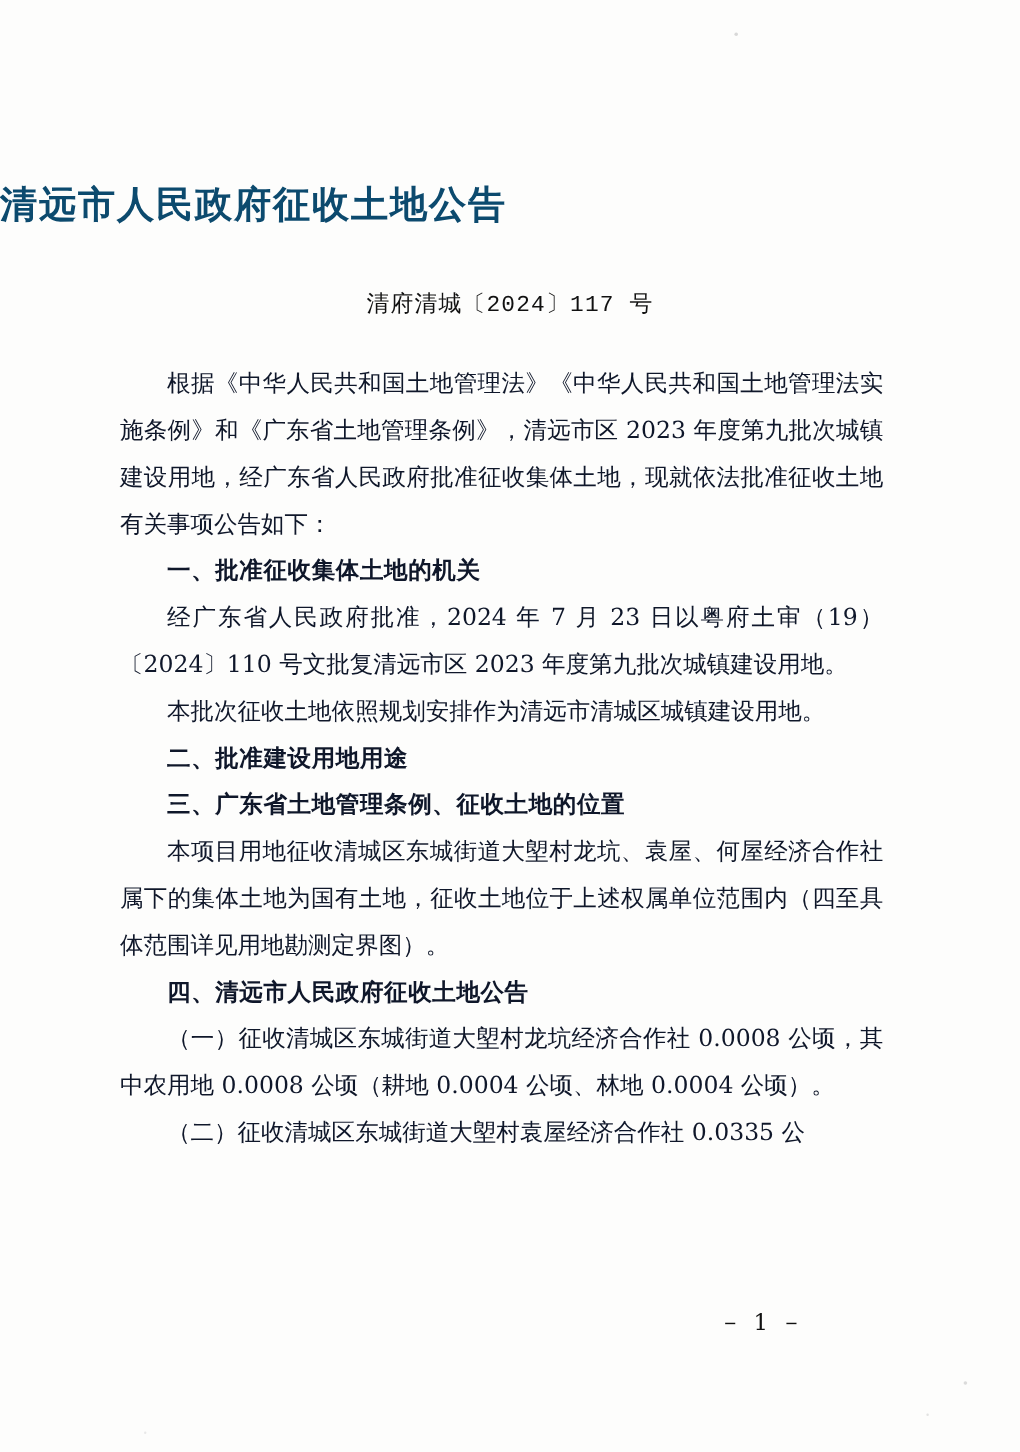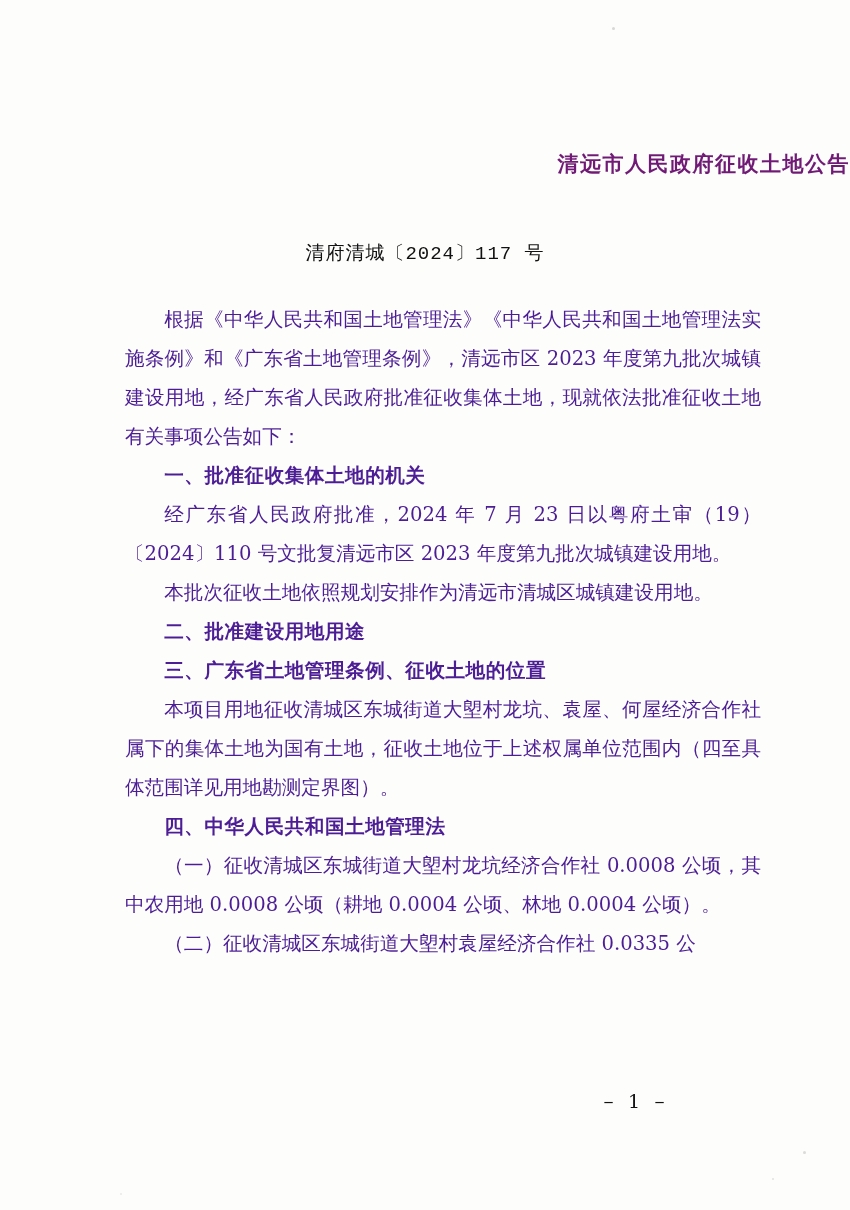--- a/index.html
+++ b/index.html
@@ -32,49 +32,49 @@
   }
   .speck.s1 { left: 612px; top: 27px; width: 3px; height: 3px; opacity: .55; }
   .speck.s2 { left: 803px; top: 1151px; width: 3px; height: 3px; opacity: .5; }
   .speck.s3 { left: 772px; top: 1178px; width: 2px; height: 2px; opacity: .4; }
   .speck.s4 { left: 120px; top: 1193px; width: 2px; height: 2px; opacity: .3; }
 
   .doc-title {
     position: absolute;
     left: 0; right: 0;
     top: 150px;
-    text-align: right;
-    font-size: 21px;
+    text-align: left;
+    font-size: 31px;
     font-weight: bold;
     letter-spacing: 1.5px;
     font-family: "DejaVu Serif", "Liberation Serif", serif;
-    color: #701a75;
+    color: #0c4a6e;
   }
 
   .doc-number {
     position: absolute;
     left: 0; right: 0;
     top: 240px;
     text-align: center;
     font-size: 19px;
     letter-spacing: 1px;
     color: #111;
     font-family: Liberation Mono, monospace;
   }
 
   .body-text {
     position: absolute;
-    left: 125px;
+    left: 100px;
     top: 300px;
     width: 636px;
     font-size: 19.6px;
     line-height: 39px;
     text-align: justify;
     text-justify: inter-ideograph;
-    color: #4c1d95;
+    color: #0f172a;
   }
 
   .para {
     margin: 0;
     text-indent: 2em;
     padding: 0;
   }
 
   .para.heading {
     font-weight: bold;
@@ -109,20 +109,20 @@
   <div class="doc-number">清府清城〔2024〕117 号</div>
 
   <div class="body-text">
     <p class="para">根据《中华人民共和国土地管理法》《中华人民共和国土地管理法实施条例》和《广东省土地管理条例》，清远市区 2023 年度第九批次城镇建设用地，经广东省人民政府批准征收集体土地，现就依法批准征收土地有关事项公告如下：</p>
     <p class="para heading">一、批准征收集体土地的机关</p>
     <p class="para">经广东省人民政府批准，2024 年 7 月 23 日以粤府土审（19）〔2024〕110 号文批复清远市区 2023 年度第九批次城镇建设用地。</p>
     <p class="para">本批次征收土地依照规划安排作为清远市清城区城镇建设用地。</p>
     <p class="para heading">二、批准建设用地用途</p>
     <p class="para heading">三、广东省土地管理条例、征收土地的位置</p>
     <p class="para">本项目用地征收清城区东城街道大塱村龙坑、袁屋、何屋经济合作社属下的集体土地为国有土地，征收土地位于上述权属单位范围内（四至具体范围详见用地勘测定界图）。</p>
-    <p class="para heading">四、中华人民共和国土地管理法</p>
+    <p class="para heading">四、清远市人民政府征收土地公告</p>
     <p class="para">（一）征收清城区东城街道大塱村龙坑经济合作社 0.0008 公顷，其中农用地 0.0008 公顷（耕地 0.0004 公顷、林地 0.0004 公顷）。</p>
     <p class="para">（二）征收清城区东城街道大塱村袁屋经济合作社 0.0335 公</p>
   </div>
 
   <div class="page-number">－ 1 －</div>
 
 </div>
 
 </body></html>

